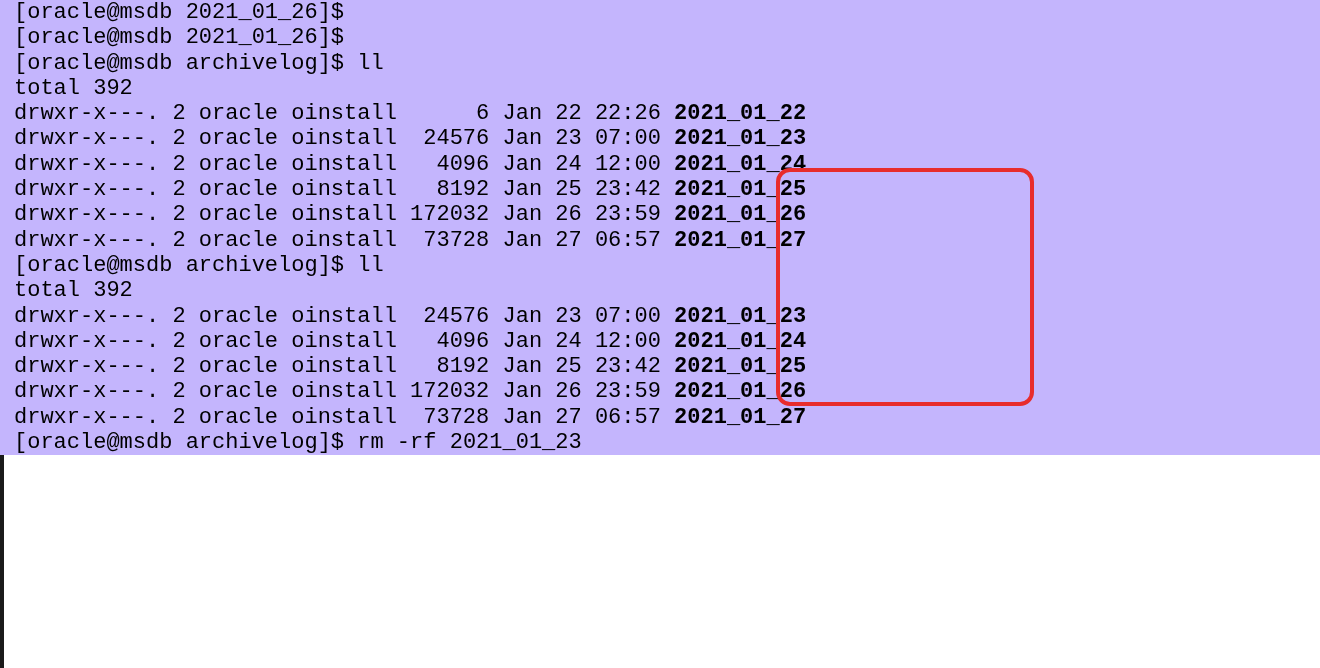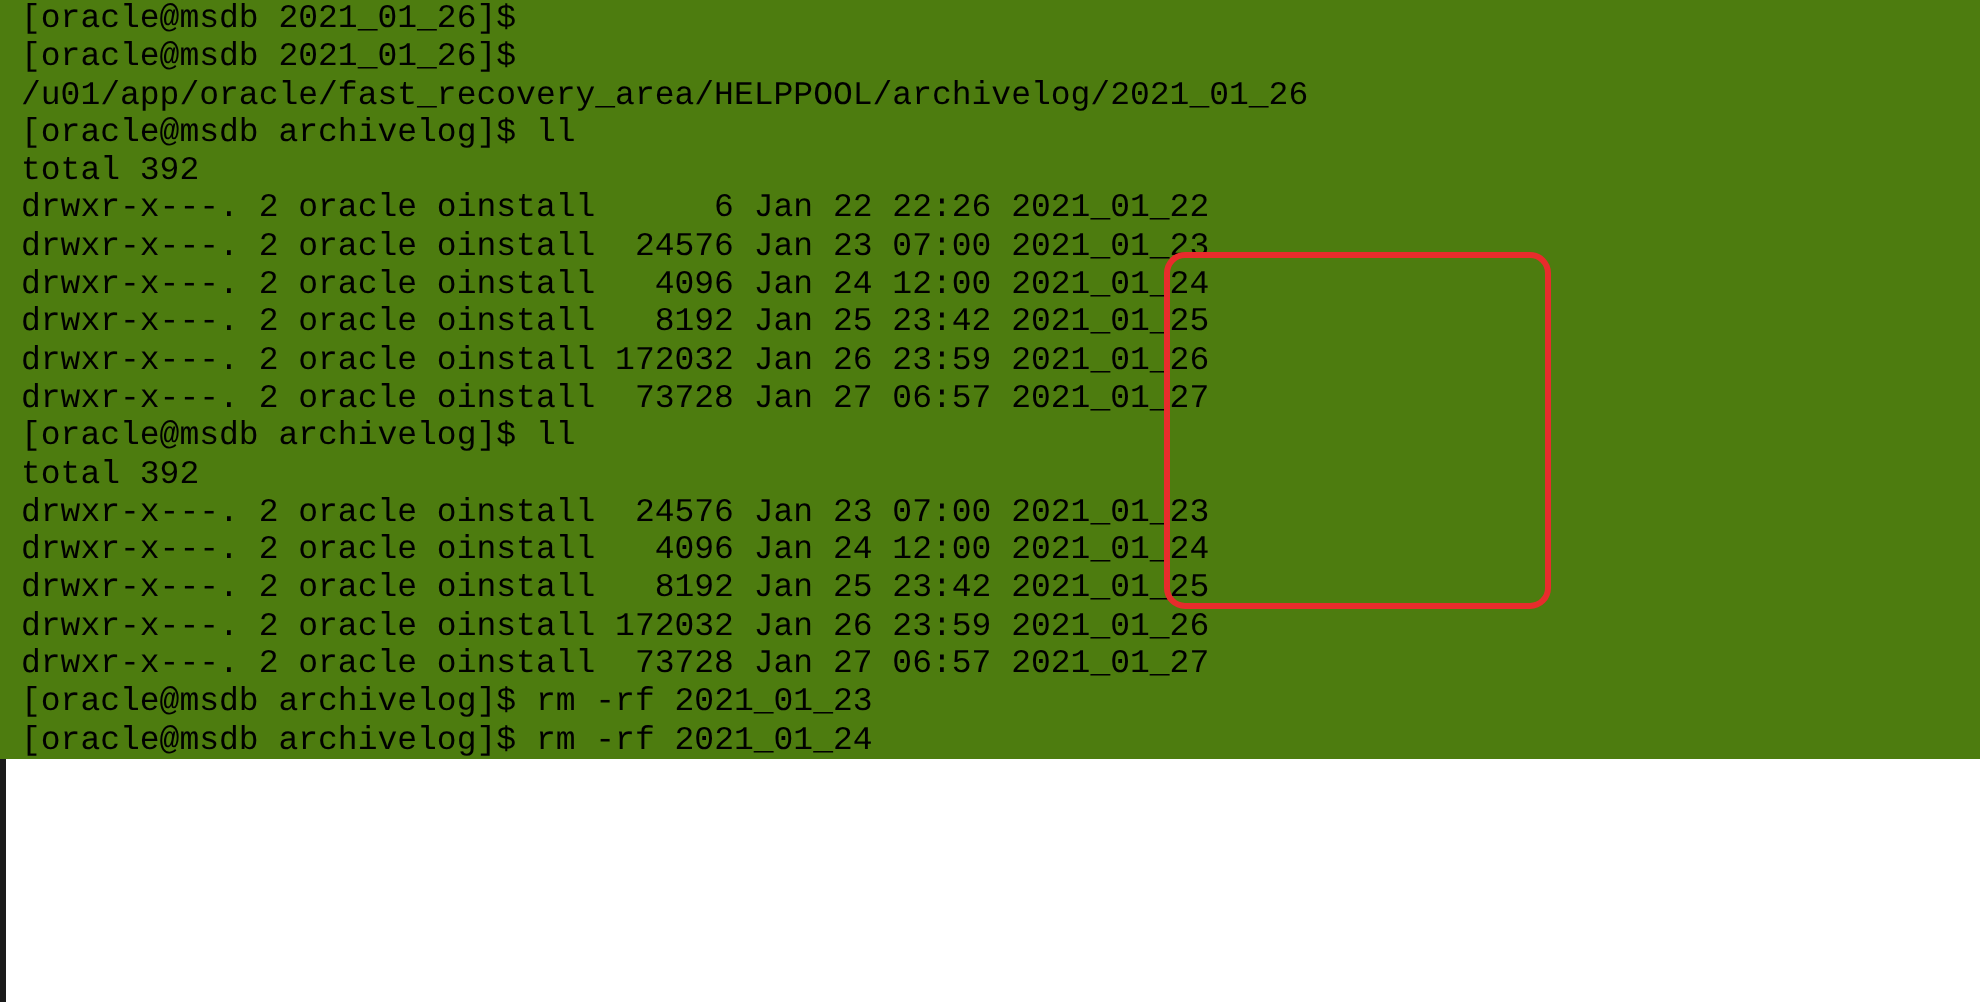--- a/index.html
+++ b/index.html
@@ -11,29 +11,29 @@
       color: #000000;
       padding: 0;
       width: 1320px;
       height: 668px;
       overflow: hidden;
       position: relative;
     }
     .terminal {
       padding: 0 14px;
       position: relative;
-      background: #4d7c0f;
+      background: #c4b5fd;
     }
     .line {
       white-space: pre;
       font-family: inherit;
       position: relative;
     }
     .bold {
-      font-weight: normal;
+      font-weight: bold;
     }
     .highlight-box {
       position: absolute;
       border: 4px solid #e82c2c;
       border-radius: 14px;
       pointer-events: none;
       z-index: 10;
     }
     .left-border {
       position: absolute;
@@ -46,34 +46,32 @@
   </style>
 </head>
 <body>
 
 <div class="left-border"></div>
 
 <div class="terminal">
   <div id="lines-container">
       <div class="line"><span>[oracle@msdb 2021_01_26]$ </span><span></span></div>
       <div class="line"><span>[oracle@msdb 2021_01_26]$ </span><span></span></div>
-      <div class="line"><span>/u01/app/oracle/fast_recovery_area/HELPPOOL/archivelog/2021_01_26</span></div>
       <div class="line"><span>[oracle@msdb archivelog]$ </span><span>ll</span></div>
       <div class="line"><span>total 392</span></div>
       <div class="line"><span>drwxr-x---. 2 oracle oinstall      6 Jan 22 22:26 </span><span class="bold">2021_01_22</span></div>
       <div class="line"><span>drwxr-x---. 2 oracle oinstall  24576 Jan 23 07:00 </span><span class="bold">2021_01_23</span></div>
       <div class="line"><span>drwxr-x---. 2 oracle oinstall   4096 Jan 24 12:00 </span><span class="bold">2021_01_24</span></div>
       <div class="line"><span>drwxr-x---. 2 oracle oinstall   8192 Jan 25 23:42 </span><span class="bold">2021_01_25</span></div>
       <div class="line"><span>drwxr-x---. 2 oracle oinstall 172032 Jan 26 23:59 </span><span class="bold">2021_01_26</span></div>
       <div class="line"><span>drwxr-x---. 2 oracle oinstall  73728 Jan 27 06:57 </span><span class="bold">2021_01_27</span></div>
       <div class="line"><span>[oracle@msdb archivelog]$ </span><span>ll</span></div>
       <div class="line"><span>total 392</span></div>
       <div class="line"><span>drwxr-x---. 2 oracle oinstall  24576 Jan 23 07:00 </span><span class="bold">2021_01_23</span></div>
       <div class="line"><span>drwxr-x---. 2 oracle oinstall   4096 Jan 24 12:00 </span><span class="bold">2021_01_24</span></div>
       <div class="line"><span>drwxr-x---. 2 oracle oinstall   8192 Jan 25 23:42 </span><span class="bold">2021_01_25</span></div>
       <div class="line"><span>drwxr-x---. 2 oracle oinstall 172032 Jan 26 23:59 </span><span class="bold">2021_01_26</span></div>
       <div class="line"><span>drwxr-x---. 2 oracle oinstall  73728 Jan 27 06:57 </span><span class="bold">2021_01_27</span></div>
       <div class="line"><span>[oracle@msdb archivelog]$ </span><span>rm -rf 2021_01_23</span></div>
-      <div class="line"><span>[oracle@msdb archivelog]$ </span><span>rm -rf 2021_01_24</span></div>
     </div>
 </div>
 
 <div class="highlight-box" id="hlbox" style="top: 168px; left: 776px; width: 258px; height: 238px;"></div>
 
 </body></html>

